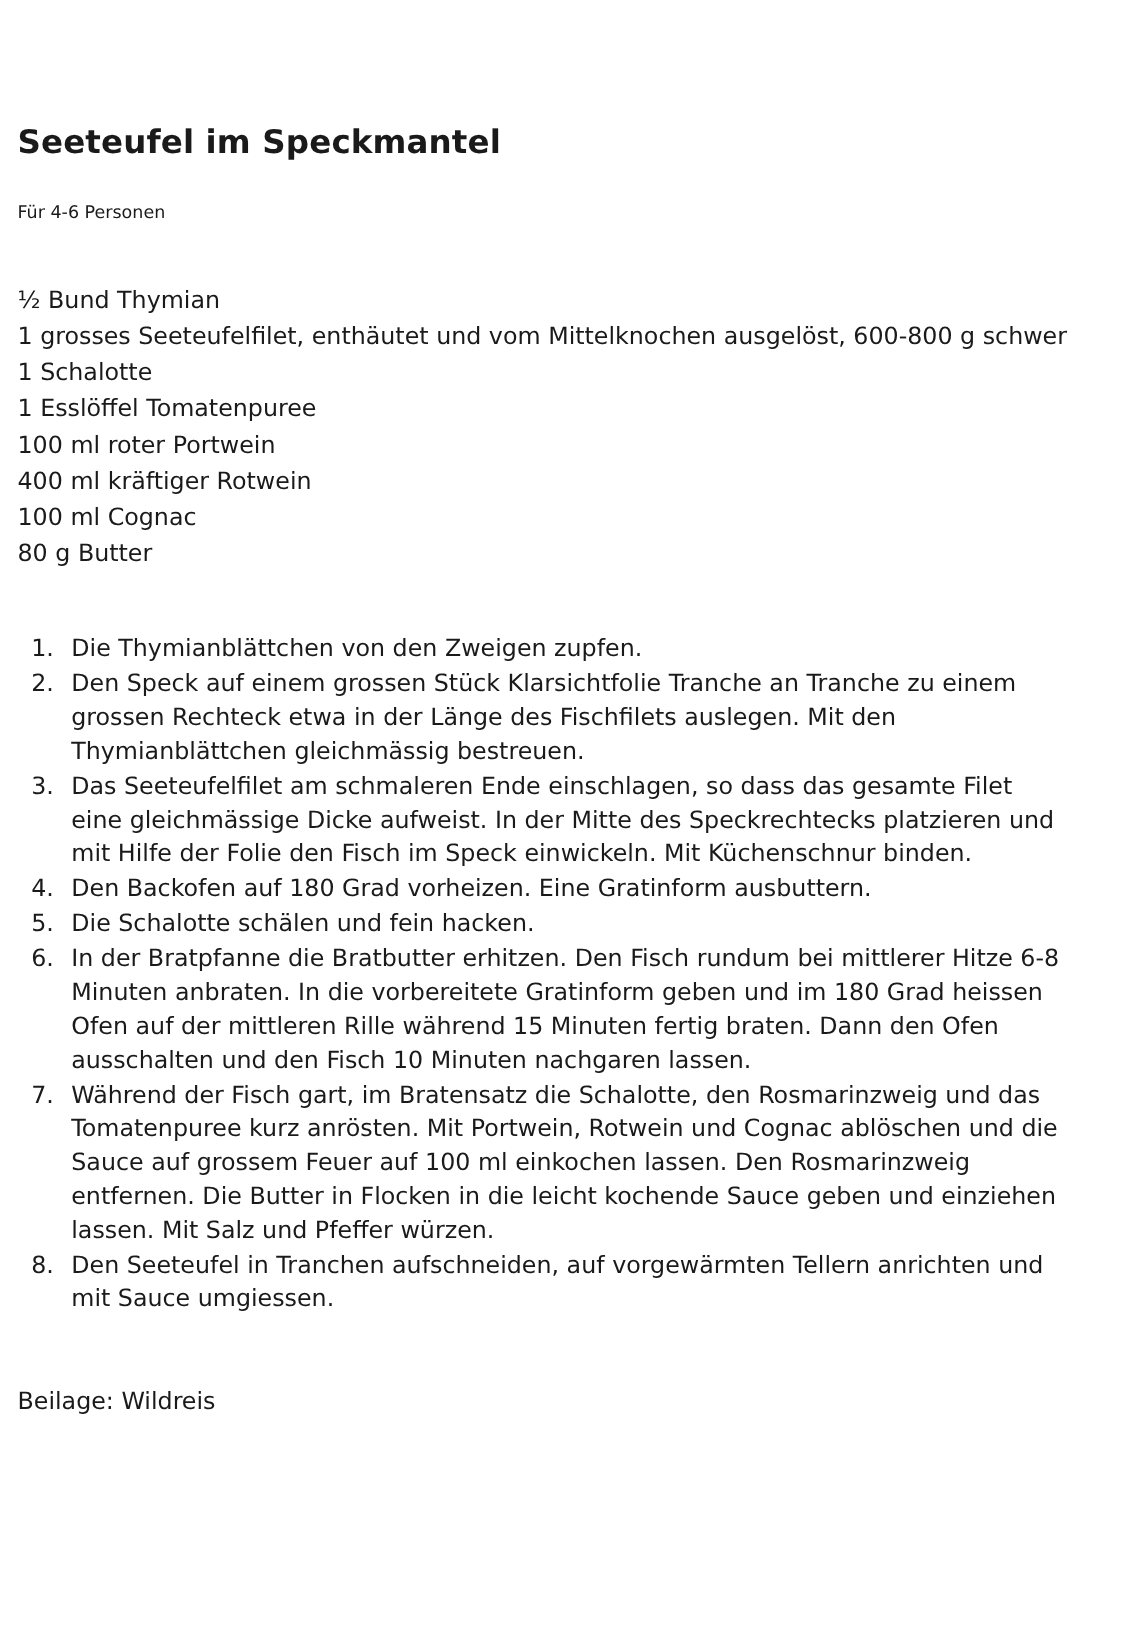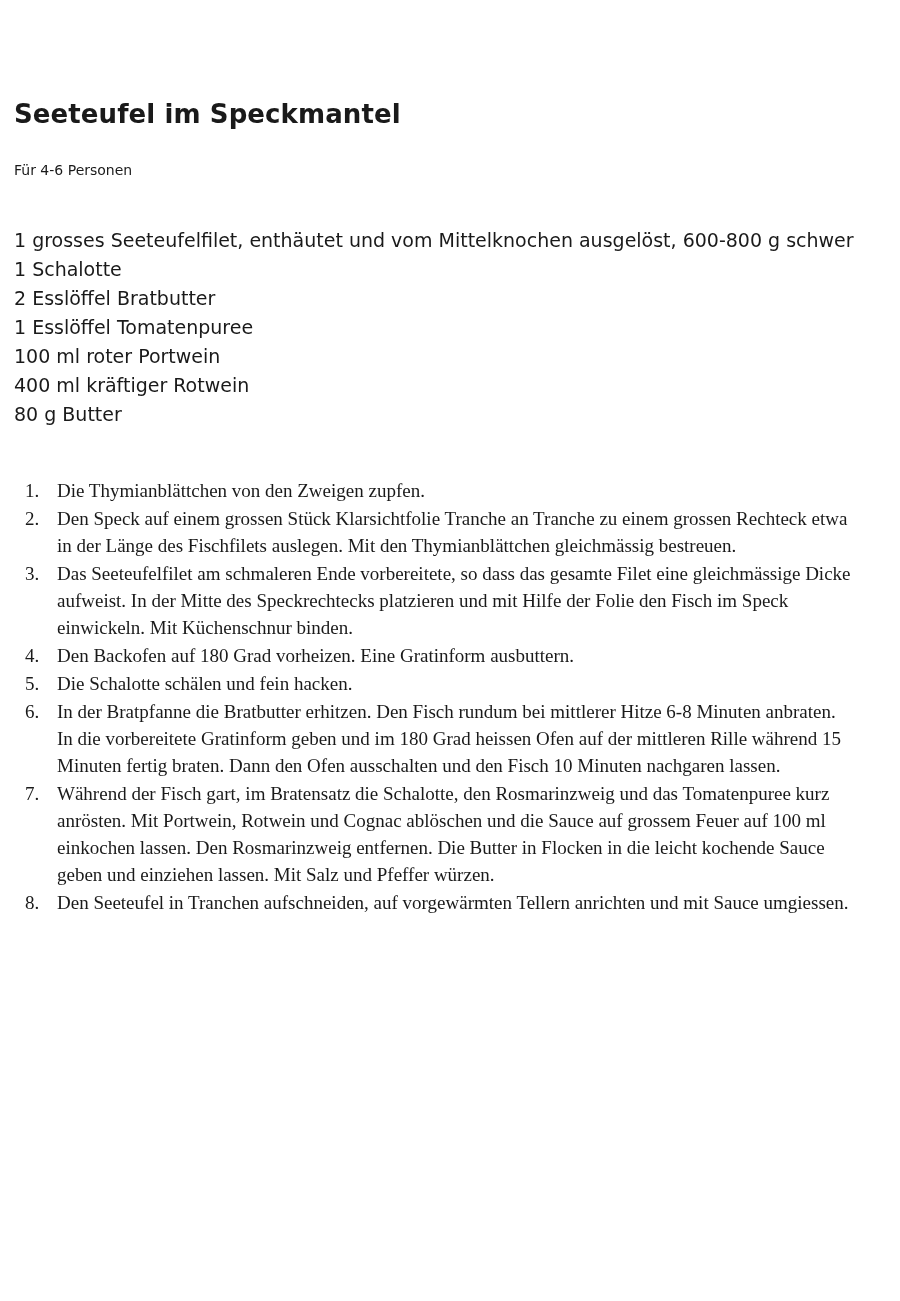--- a/index.html
+++ b/index.html
@@ -66,21 +66,20 @@
   .step {
     counter-increment: stepcounter;
     position: relative;
     font-size: 19px;
     line-height: 27px;
     padding-left: 43px;
     margin-bottom: 1px;
     max-width: 866px;
     text-align: left;
     hyphens: manual;
-    font-family: Liberation Serif, serif;
   }
   .step::before {
     content: counter(stepcounter) ".";
     position: absolute;
     left: 11px;
     top: 0;
     width: 24px;
     text-align: left;
     font-size: 19px;
     line-height: 27px;
@@ -97,34 +96,36 @@
 </head>
 <body>
 
 <div class="page">
 
   <h1 class="recipe-title">Seeteufel im Speckmantel</h1>
 
   <p class="servings">Für 4-6 Personen</p>
 
   <ul class="ingredients">
+      <li class="ingredient">½ Bund Thymian</li>
       <li class="ingredient">1 grosses Seeteufelfilet, enthäutet und vom Mittelknochen ausgelöst, 600-800 g schwer</li>
       <li class="ingredient">1 Schalotte</li>
-      <li class="ingredient">2 Esslöffel Bratbutter</li>
       <li class="ingredient">1 Esslöffel Tomatenpuree</li>
       <li class="ingredient">100 ml roter Portwein</li>
       <li class="ingredient">400 ml kräftiger Rotwein</li>
+      <li class="ingredient">100 ml Cognac</li>
       <li class="ingredient">80 g Butter</li>
     </ul>
 
   <ol class="steps">
       <li class="step">Die Thymianblättchen von den Zweigen zupfen.</li>
       <li class="step">Den Speck auf einem grossen Stück Klarsichtfolie Tranche an Tranche zu einem grossen Rechteck etwa in der Länge des Fischfilets auslegen. Mit den Thymianblättchen gleichmässig bestreuen.</li>
-      <li class="step">Das Seeteufelfilet am schmaleren Ende vorbereitete, so dass das gesamte Filet eine gleichmässige Dicke aufweist. In der Mitte des Speckrechtecks platzieren und mit Hilfe der Folie den Fisch im Speck einwickeln. Mit Küchenschnur binden.</li>
+      <li class="step">Das Seeteufelfilet am schmaleren Ende einschlagen, so dass das gesamte Filet eine gleichmässige Dicke aufweist. In der Mitte des Speckrechtecks platzieren und mit Hilfe der Folie den Fisch im Speck einwickeln. Mit Küchenschnur binden.</li>
       <li class="step">Den Backofen auf 180 Grad vorheizen. Eine Gratinform ausbuttern.</li>
       <li class="step">Die Schalotte schälen und fein hacken.</li>
       <li class="step">In der Bratpfanne die Bratbutter erhitzen. Den Fisch rundum bei mittlerer Hitze 6-8 Minuten anbraten. In die vorbereitete Gratinform geben und im 180 Grad heissen Ofen auf der mittleren Rille während 15 Minuten fertig braten. Dann den Ofen ausschalten und den Fisch 10 Minuten nachgaren lassen.</li>
       <li class="step">Während der Fisch gart, im Bratensatz die Schalotte, den Rosmarinzweig und das Tomatenpuree kurz anrösten. Mit Portwein, Rotwein und Cognac ablöschen und die Sauce auf grossem Feuer auf 100 ml einkochen lassen. Den Rosmarinzweig entfernen. Die Butter in Flocken in die leicht kochende Sauce geben und einziehen lassen. Mit Salz und Pfeffer würzen.</li>
       <li class="step">Den Seeteufel in Tranchen aufschneiden, auf vorgewärmten Tellern anrichten und mit Sauce umgiessen.</li>
     </ol>
 
+  <p class="side-dish">Beilage: Wildreis</p>
 
 </div>
 
 </body></html>

